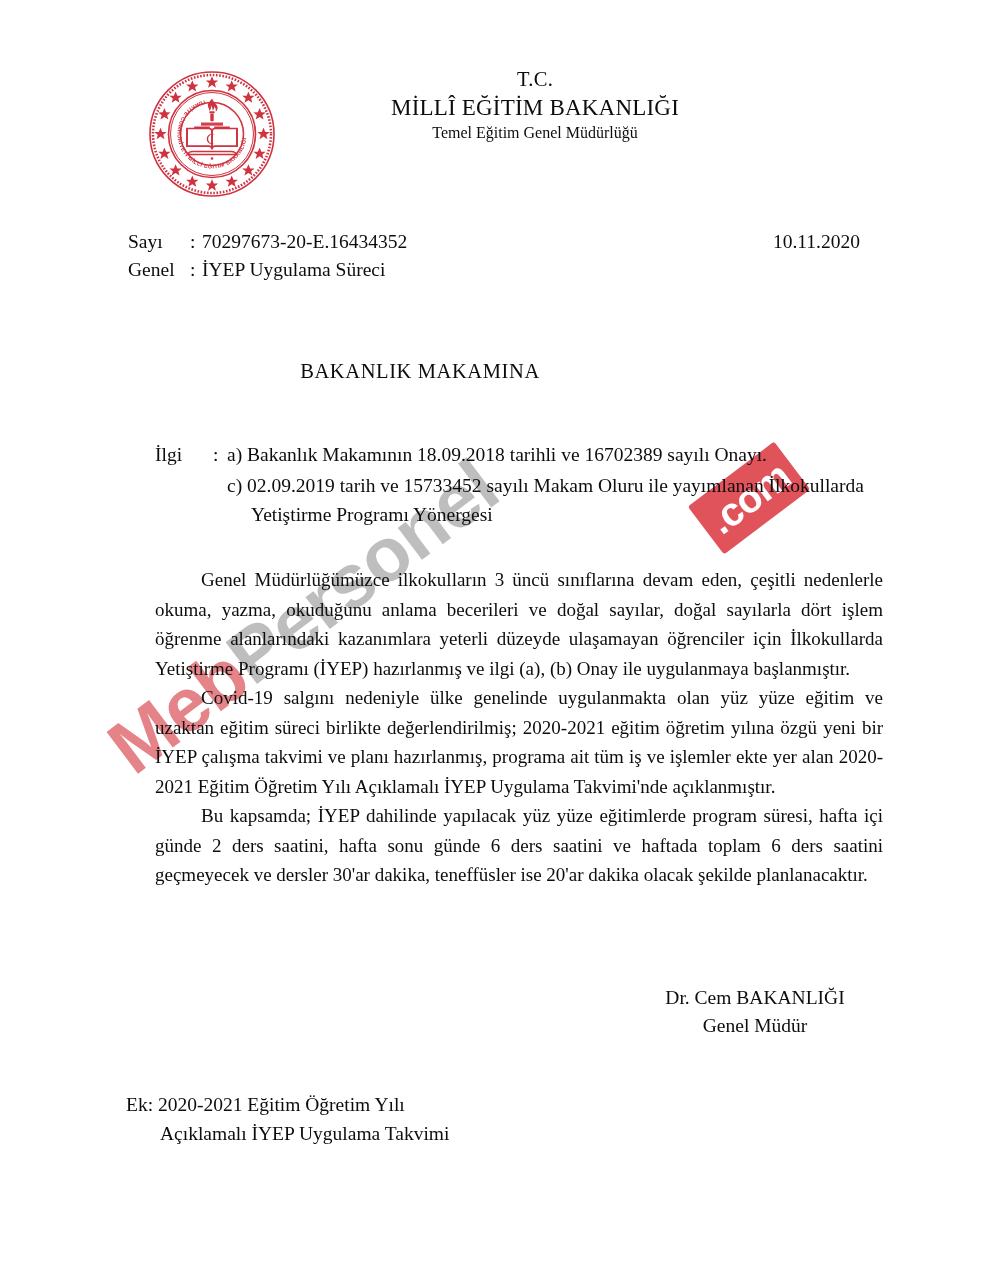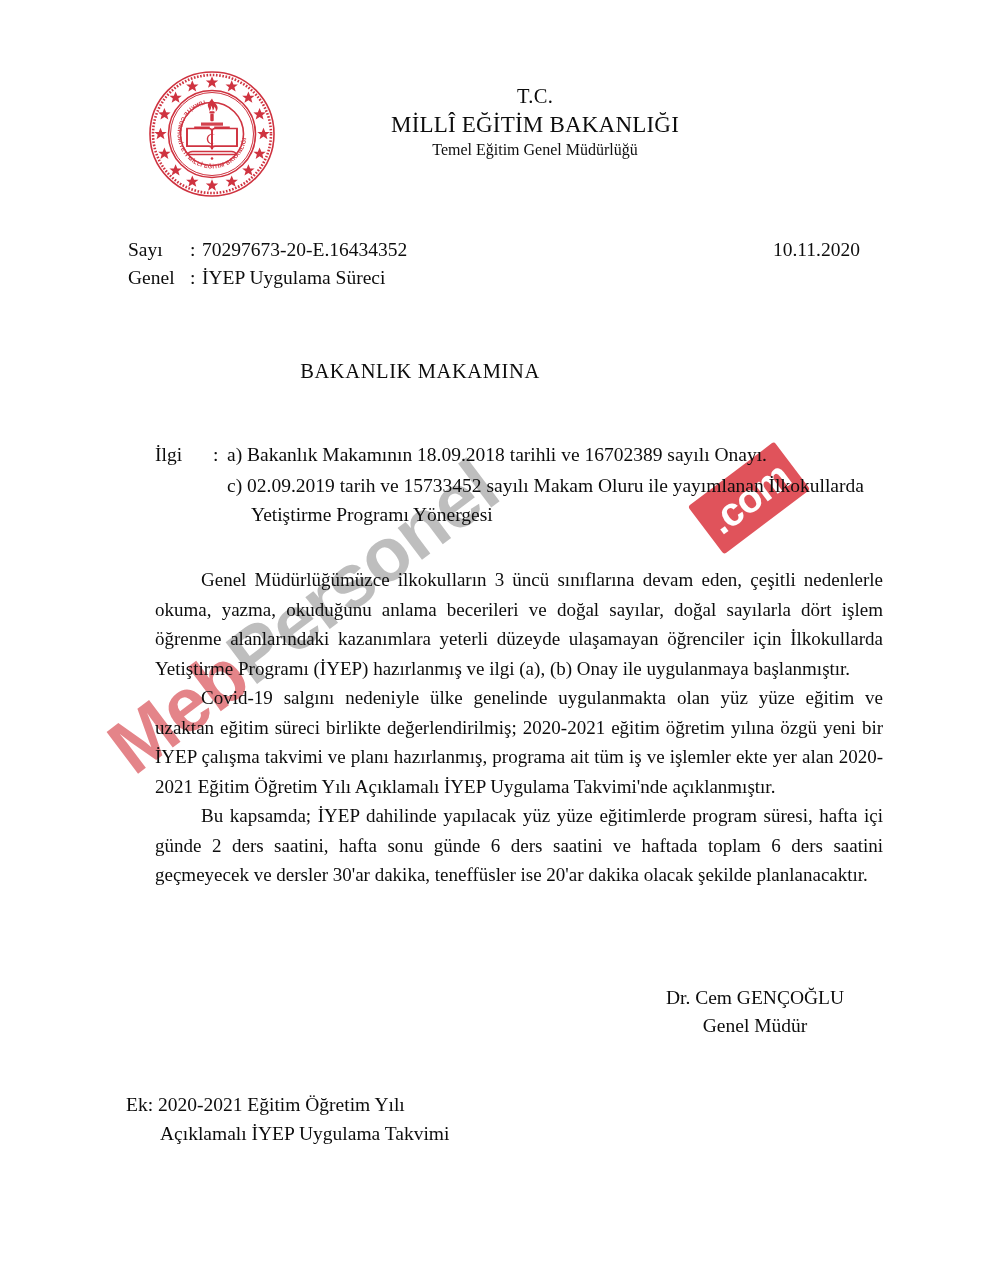--- a/index.html
+++ b/index.html
@@ -85,34 +85,34 @@
     position: absolute;
     left: 146px;
     top: 10px;
     width: 132px;
     height: 132px;
   }
   .logo svg { display: block; }
   .org {
     position: absolute;
     left: 300px;
-    top: 25px;
+    top: 8px;
     width: 470px;
     text-align: center;
     line-height: 1.30;
   }
   .org .l1 { font-size: 20.5px; letter-spacing: .3px; }
   .org .l2 { font-size: 23px; letter-spacing: .2px; }
   .org .l3 { font-size: 16px; }
 
   
   .meta {
     position: absolute;
     left: 128px;
-    top: 236px;
+    top: 228px;
     width: 760px;
     font-size: 19.5px;
     line-height: 1.45;
   }
   .meta-row { display: flex; }
   .meta-key { width: 62px; flex: none; }
   .meta-sep { width: 12px; flex: none; }
   .meta-val { flex: 1 1 auto; }
   .meta-date {
     position: absolute;
@@ -311,21 +311,21 @@
       </ul>
     </div>
 
     <div class="body">
       <p>Genel Müdürlüğümüzce ilkokulların 3 üncü sınıflarına devam eden, çeşitli nedenlerle okuma, yazma, okuduğunu anlama becerileri ve doğal sayılar, doğal sayılarla dört işlem öğrenme alanlarındaki kazanımlara yeterli düzeyde ulaşamayan öğrenciler için İlkokullarda Yetiştirme Programı (İYEP) hazırlanmış ve ilgi (a), (b) Onay ile uygulanmaya başlanmıştır.</p>
       <p>Covid-19 salgını nedeniyle ülke genelinde uygulanmakta olan yüz yüze eğitim ve uzaktan eğitim süreci birlikte değerlendirilmiş; 2020-2021 eğitim öğretim yılına özgü yeni bir İYEP çalışma takvimi ve planı hazırlanmış, programa ait tüm iş ve işlemler ekte yer alan 2020-2021 Eğitim Öğretim Yılı Açıklamalı İYEP Uygulama Takvimi'nde açıklanmıştır.</p>
       <p>Bu kapsamda; İYEP dahilinde yapılacak yüz yüze eğitimlerde program süresi, hafta içi günde 2 ders saatini, hafta sonu günde 6 ders saatini ve haftada toplam 6 ders saatini geçmeyecek ve dersler 30'ar dakika, teneffüsler ise 20'ar dakika olacak şekilde planlanacaktır.</p>
     </div>
 
     <div class="signature">
-      <div>Dr. Cem GENÇOĞLU</div>
+      <div>Dr. Cem BAKANLIĞI</div>
       <div>Genel Müdür</div>
     </div>
 
     <div class="ek">
       <div>Ek: 2020-2021 Eğitim Öğretim Yılı</div>
       <div class="ek-line2">Açıklamalı İYEP Uygulama Takvimi</div>
     </div>
 
   </div>
 </div>

